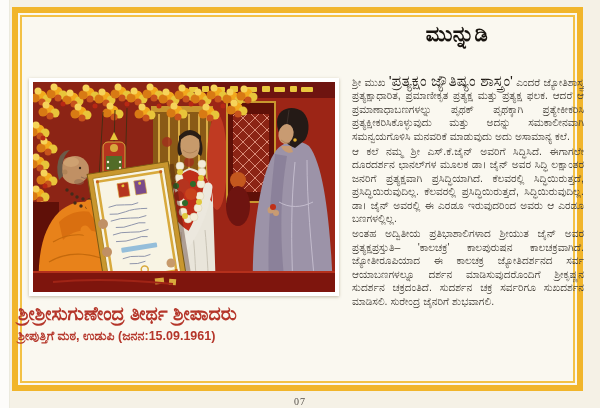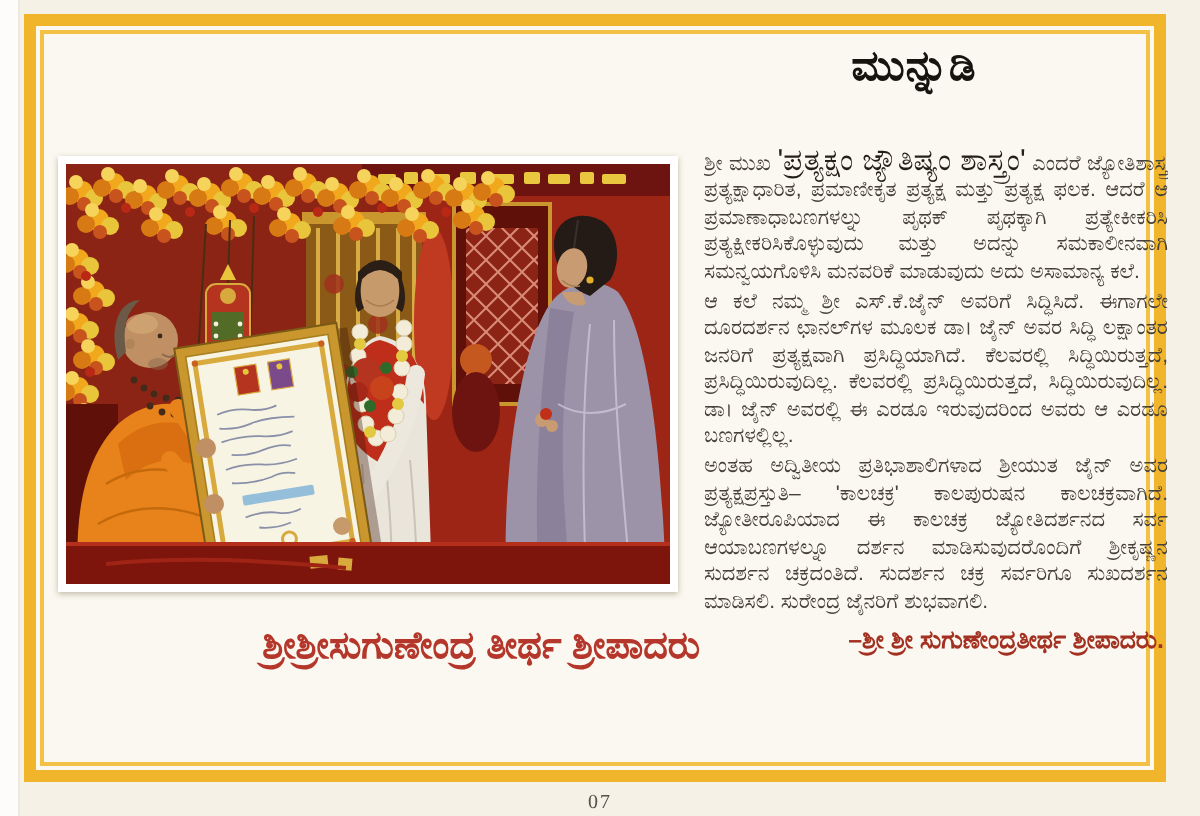--- a/index.html
+++ b/index.html
@@ -12,21 +12,21 @@
     background:#fdfcfa;border-right:1px solid #eceade;}
   .frame{position:absolute;left:12px;top:7px;width:571px;height:384px;
     box-sizing:border-box;border:6px solid #f1b52b;background:#faf8f0;}
   .frame-inner{position:absolute;inset:2px;border:2px solid #f3c145;}
   .page-title{position:absolute;top:22px;left:362px;width:190px;text-align:center;
     font-size:21px;font-weight:bold;color:#17130e;letter-spacing:.5px;}
   .photo{position:absolute;left:29px;top:78px;width:310px;height:218px;
     background:#ffffff;padding:4px;box-sizing:border-box;
     box-shadow:0 1px 3px rgba(90,70,30,.35);}
   .photo svg{display:block;width:302px;height:210px;}
-  .caption{position:absolute;left:18px;top:312px;width:332px;text-align:right;}
+  .caption{position:absolute;left:18px;top:302px;width:332px;text-align:left;}
   .caption-name{font-size:19px;font-weight:bold;color:#b5362a;line-height:1.25;}
   .caption-inst{font-size:12.5px;font-weight:bold;color:#b5362a;margin-top:5px;}
   .caption-place{font-size:12.5px;font-weight:bold;color:#b5362a;margin-top:3px;}
   .article{position:absolute;left:352px;top:74px;width:232px;height:312px;
     overflow:hidden;font-size:10.5px;line-height:13.4px;color:#46413a;
     text-align:justify;}
   .article p{margin:0 0 2px 0;}
   .quote-bold{font-weight:normal;color:#241f19;font-size:15px;}
   .signature{margin-top:6px;text-align:right;font-weight:bold;font-size:12.5px;
     color:#a33122;padding-right:2px;}
@@ -307,22 +307,22 @@
       <path d="M0,190 H302" stroke="#b5301c" stroke-width="2"></path>
       <rect x="122" y="196" width="9" height="6" fill="#d8a93c" transform="rotate(-6 126 199)"></rect>
       <rect x="136" y="197" width="7" height="6" fill="#d8a93c" transform="rotate(5 139 200)"></rect>
       <path d="M20,200 C60,196 100,198 140,202" stroke="#a02416" stroke-width="2" fill="none"></path>
     </g>
   </svg>
 </div>
 
 <div class="caption">
   <div class="caption-name">ಶ್ರೀಶ್ರೀಸುಗುಣೇಂದ್ರ ತೀರ್ಥ ಶ್ರೀಪಾದರು</div>
+  <div class="caption-place">ಶ್ರೀಪುತ್ತಿಗೆ ಮಠ, ಉಡುಪಿ (ಜನನ:15.09.1961)</div>
 </div>
 
 <div class="article">
   <p><span>ಶ್ರೀ ಮುಖ </span><span class="quote-bold">'ಪ್ರತ್ಯಕ್ಷಂ ಜ್ಯೌತಿಷ್ಯಂ ಶಾಸ್ತ್ರಂ'</span><span> ಎಂದರೆ ಜ್ಯೋತಿಶಾಸ್ತ್ರ ಪ್ರತ್ಯಕ್ಷಾಧಾರಿತ, ಪ್ರಮಾಣೀಕೃತ ಪ್ರತ್ಯಕ್ಷ ಮತ್ತು ಪ್ರತ್ಯಕ್ಷ ಫಲಕ. ಆದರೆ ಆ ಪ್ರಮಾಣಾಧಾಬಣಗಳಲ್ನು ಪೃಥಕ್ ಪೃಥಕ್ಕಾಗಿ ಪ್ರತ್ಯೇಕೀಕರಿಸಿ ಪ್ರತ್ಯಕ್ಷೀಕರಿಸಿಕೊಳ್ಳುವುದು ಮತ್ತು ಅದನ್ನು ಸಮಕಾಲೀನವಾಗಿ ಸಮನ್ವಯಗೊಳಿಸಿ ಮನವರಿಕೆ ಮಾಡುವುದು ಅದು ಅಸಾಮಾನ್ಯ ಕಲೆ.</span></p>
   <p>ಆ ಕಲೆ ನಮ್ಮ ಶ್ರೀ ಎಸ್.ಕೆ.ಜೈನ್ ಅವರಿಗೆ ಸಿದ್ಧಿಸಿದೆ. ಈಗಾಗಲೇ ದೂರದರ್ಶನ ಛಾನಲ್‌ಗಳ ಮೂಲಕ ಡಾ। ಜೈನ್ ಅವರ ಸಿದ್ಧಿ ಲಕ್ಷಾಂತರ ಜನರಿಗೆ ಪ್ರತ್ಯಕ್ಷವಾಗಿ ಪ್ರಸಿದ್ಧಿಯಾಗಿದೆ. ಕೆಲವರಲ್ಲಿ ಸಿದ್ಧಿಯಿರುತ್ತದೆ, ಪ್ರಸಿದ್ಧಿಯಿರುವುದಿಲ್ಲ. ಕೆಲವರಲ್ಲಿ ಪ್ರಸಿದ್ಧಿಯಿರುತ್ತದೆ, ಸಿದ್ಧಿಯಿರುವುದಿಲ್ಲ. ಡಾ। ಜೈನ್ ಅವರಲ್ಲಿ ಈ ಎರಡೂ ಇರುವುದರಿಂದ ಅವರು ಆ ಎರಡೂ ಬಣಗಳಲ್ಲಿಲ್ಲ.</p>
   <p>ಅಂತಹ ಅದ್ವಿತೀಯ ಪ್ರತಿಭಾಶಾಲಿಗಳಾದ ಶ್ರೀಯುತ ಜೈನ್ ಅವರ ಪ್ರತ್ಯಕ್ಷಪ್ರಸ್ತುತಿ– 'ಕಾಲಚಕ್ರ' ಕಾಲಪುರುಷನ ಕಾಲಚಕ್ರವಾಗಿದೆ. ಜ್ಯೋತೀರೂಪಿಯಾದ ಈ ಕಾಲಚಕ್ರ ಜ್ಯೋತಿದರ್ಶನದ ಸರ್ವ ಆಯಾಬಣಗಳಲ್ನೂ ದರ್ಶನ ಮಾಡಿಸುವುದರೊಂದಿಗೆ ಶ್ರೀಕೃಷ್ಣನ ಸುದರ್ಶನ ಚಕ್ರದಂತಿದೆ. ಸುದರ್ಶನ ಚಕ್ರ ಸರ್ವರಿಗೂ ಸುಖದರ್ಶನ ಮಾಡಿಸಲಿ. ಸುರೇಂದ್ರ ಜೈನರಿಗೆ ಶುಭವಾಗಲಿ.</p>
-  <div class="signature">–ಶ್ರೀ ಶ್ರೀ ಸುಗುಣೇಂದ್ರತೀರ್ಥ ಶ್ರೀಪಾದರು.</div>
 </div>
 
 <div class="page-number">07</div>
 
 </body></html>

